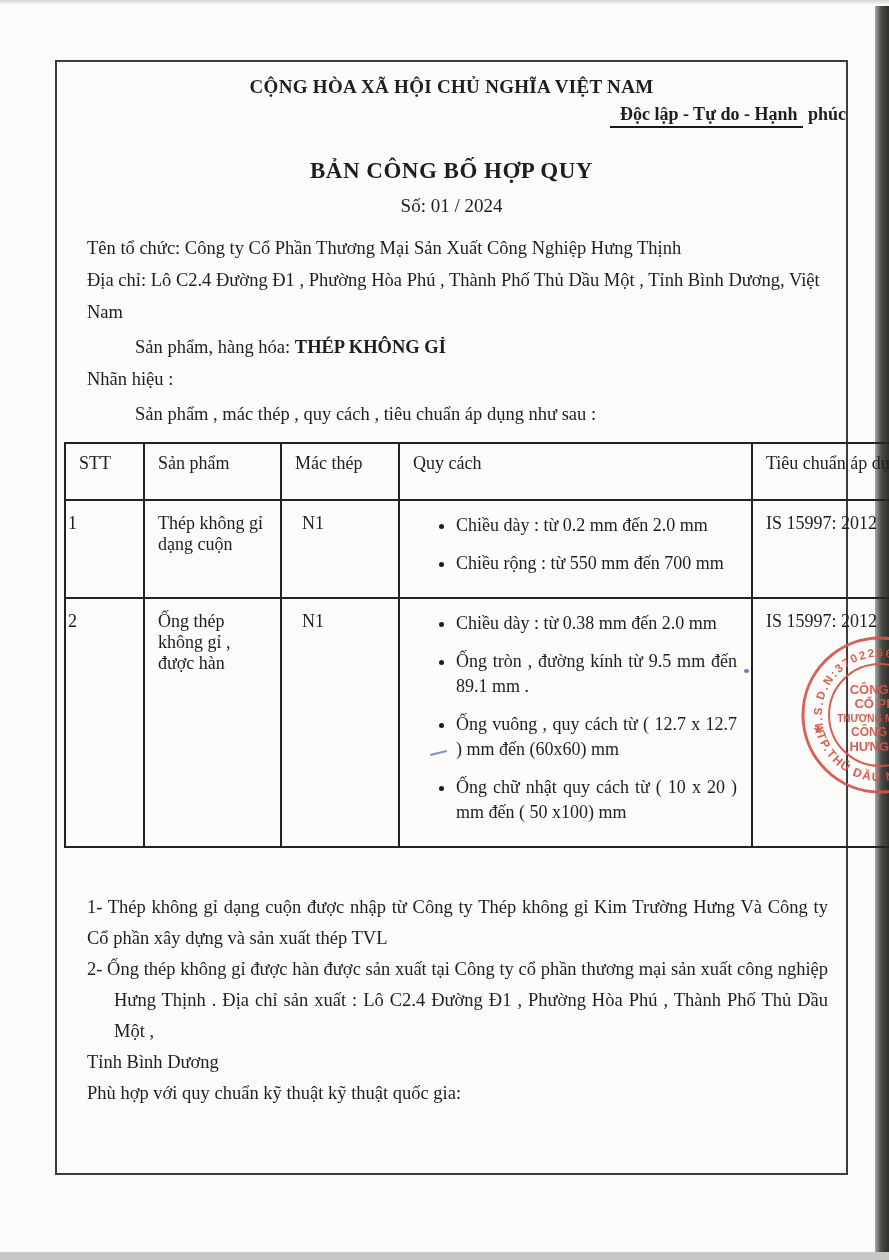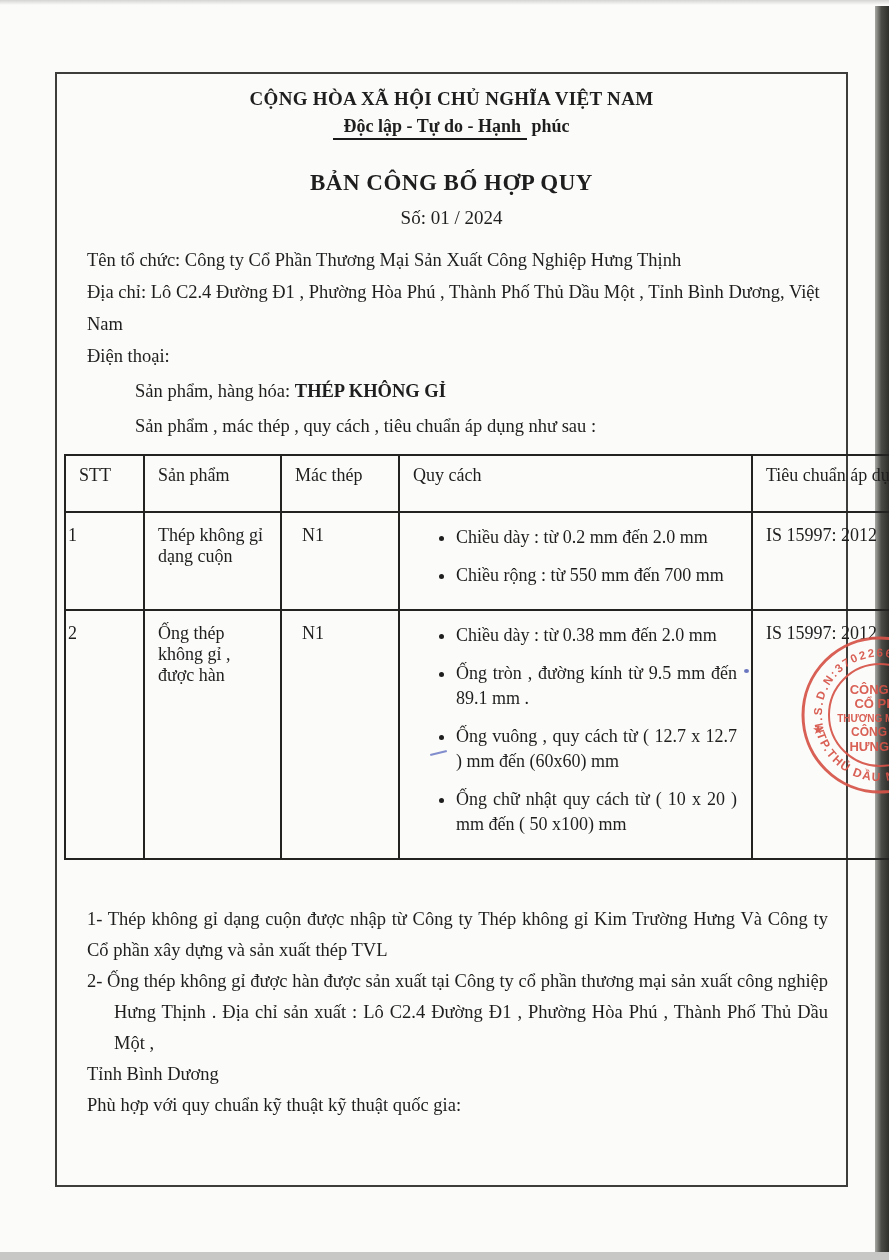--- a/index.html
+++ b/index.html
@@ -17,27 +17,27 @@
   .edge-bottom{
     position:absolute;left:0;bottom:0;width:889px;height:8px;
     background:#c7c7c5;
   }
   .edge-top{
     position:absolute;top:0;left:0;width:889px;height:5px;
     background:linear-gradient(to bottom,#d4d4d2,rgba(251,251,249,0));
   }
   
   .page-frame{
-    position:absolute;left:55px;top:72px;width:789px;height:1111px;
+    position:absolute;left:55px;top:60px;width:789px;height:1111px;
     border:2px solid #3d3d3b;
     background:transparent;
   }
   .doc-header{text-align:center;margin-top:13px;}
   .national-title{font-size:19px;font-weight:bold;letter-spacing:.3px;line-height:24px;}
-  .motto{font-size:18px;font-weight:bold;line-height:26px;margin-top:2px;}
+  .motto{font-size:18px;font-weight:bold;line-height:26px;margin-top:2px;text-align:right;}
   .motto .ul{border-bottom:2px solid #1a1a1a;padding:0 6px 2px 10px;}
   .doc-title{font-size:23px;font-weight:bold;letter-spacing:.5px;margin-top:29px;line-height:30px;}
   .doc-number{font-size:19px;margin-top:8px;line-height:24px;}
 
   .info{margin:14px 20px 0 30px;font-size:18.5px;line-height:32px;}
   .info p{margin:0;}
   .info .gap{margin-top:3px;margin-left:48px;}
   .bold{font-weight:bold;}
 
   table.products{
@@ -95,22 +95,22 @@
       <span class="ul">Độc lập - Tự do - Hạnh</span>
       <span>phúc</span>
     </div>
     <div class="doc-title">BẢN CÔNG BỐ HỢP QUY</div>
     <div class="doc-number">Số: 01 / 2024</div>
   </div>
 
   <div class="info">
     <p>Tên tổ chức: Công ty Cổ Phần Thương Mại Sản Xuất Công Nghiệp Hưng Thịnh</p>
     <p>Địa chỉ: Lô C2.4 Đường Đ1 , Phường Hòa Phú , Thành Phố Thủ Dầu Một , Tỉnh Bình Dương, Việt Nam</p>
-    <p>Điện thoại:</p>
     <p class="gap"><span>Sản phẩm, hàng hóa: </span><span class="bold">THÉP KHÔNG GỈ</span></p>
+    <p>Nhãn hiệu :</p>
     <p class="gap">Sản phẩm , mác thép , quy cách , tiêu chuẩn áp dụng như sau :</p>
   </div>
 
   <table class="products">
     <thead>
       <tr>
         <th class="c-stt">STT</th>
         <th class="c-prod">Sản phẩm</th>
         <th class="c-grade">Mác thép</th>
         <th class="c-spec">Quy cách</th>

